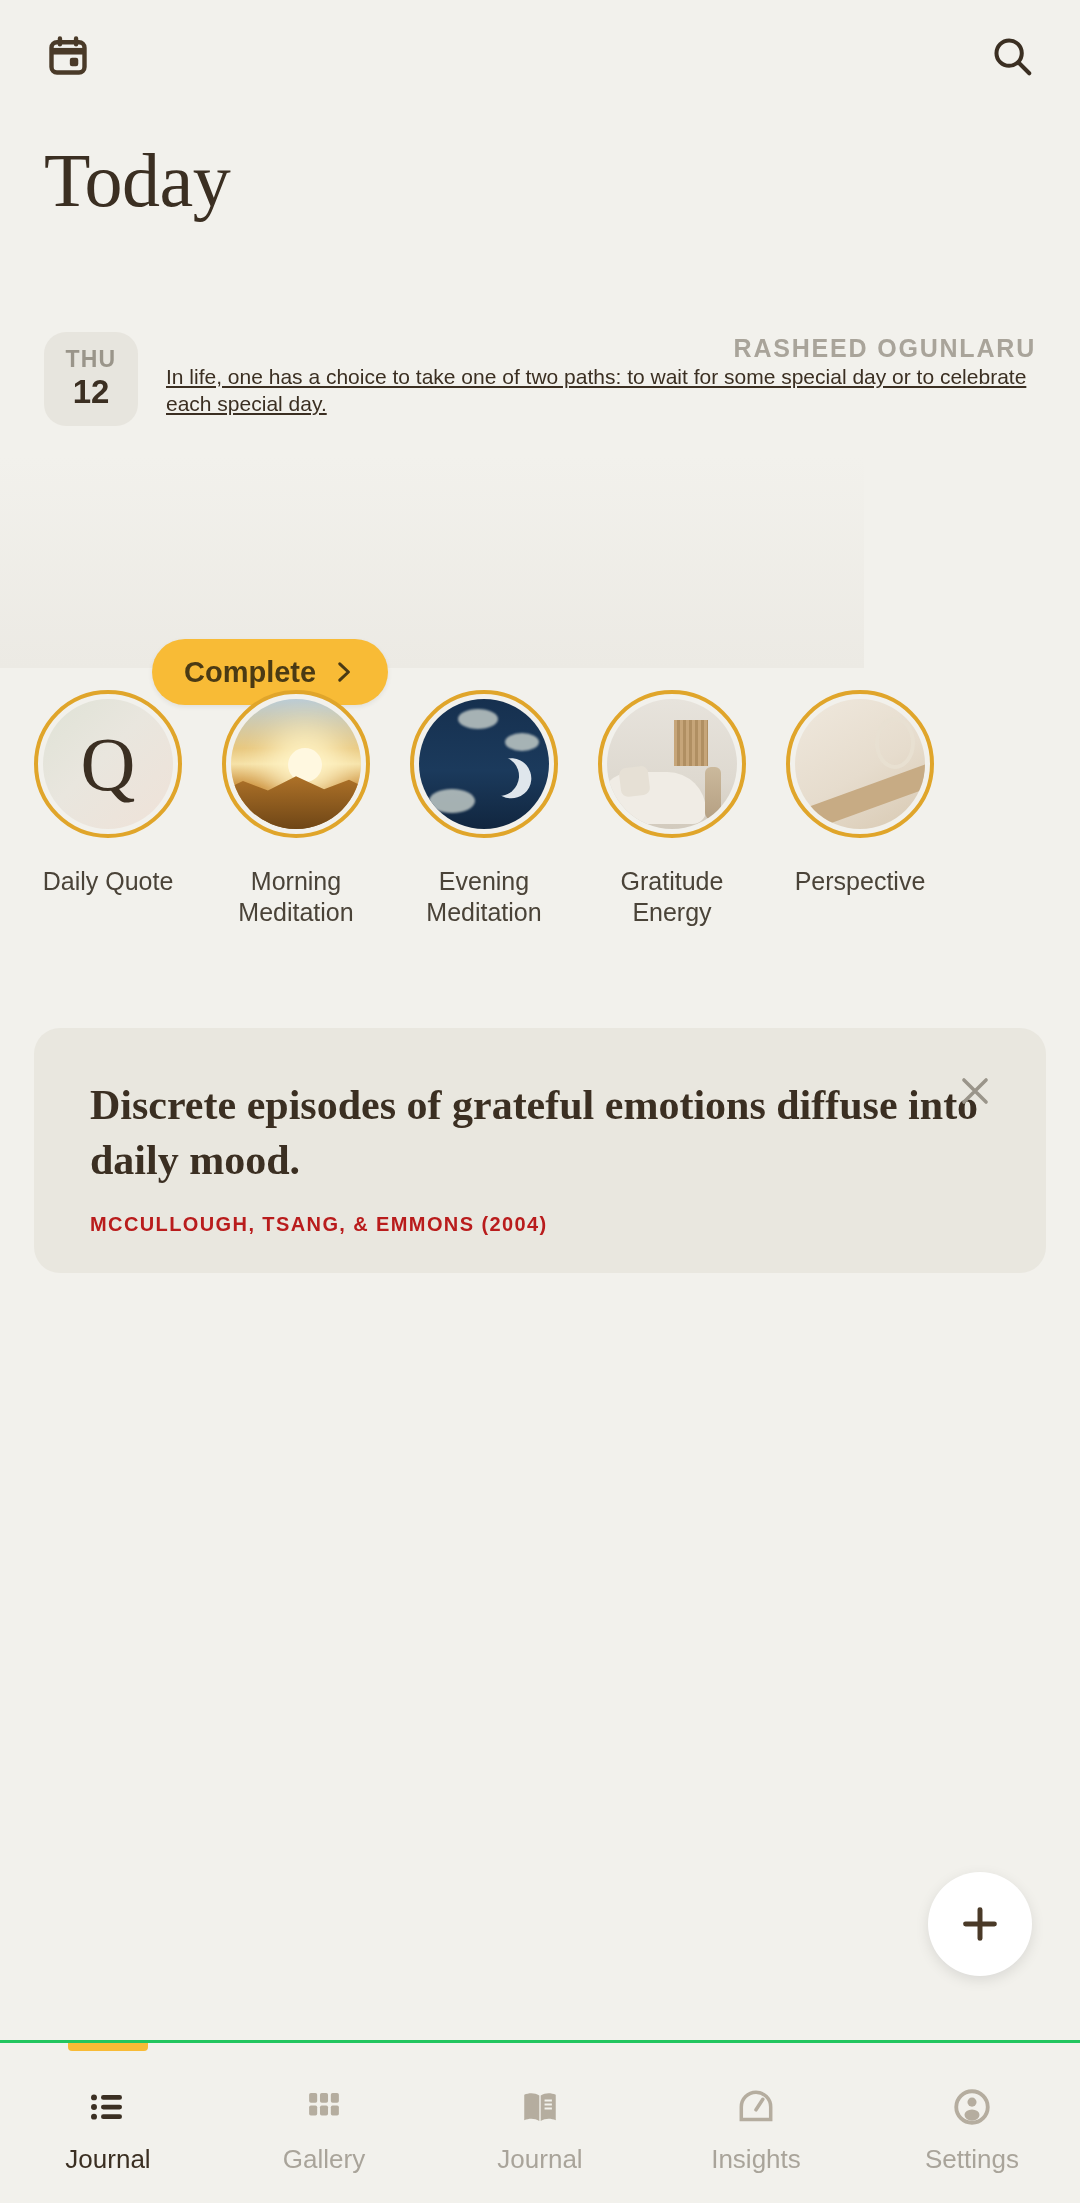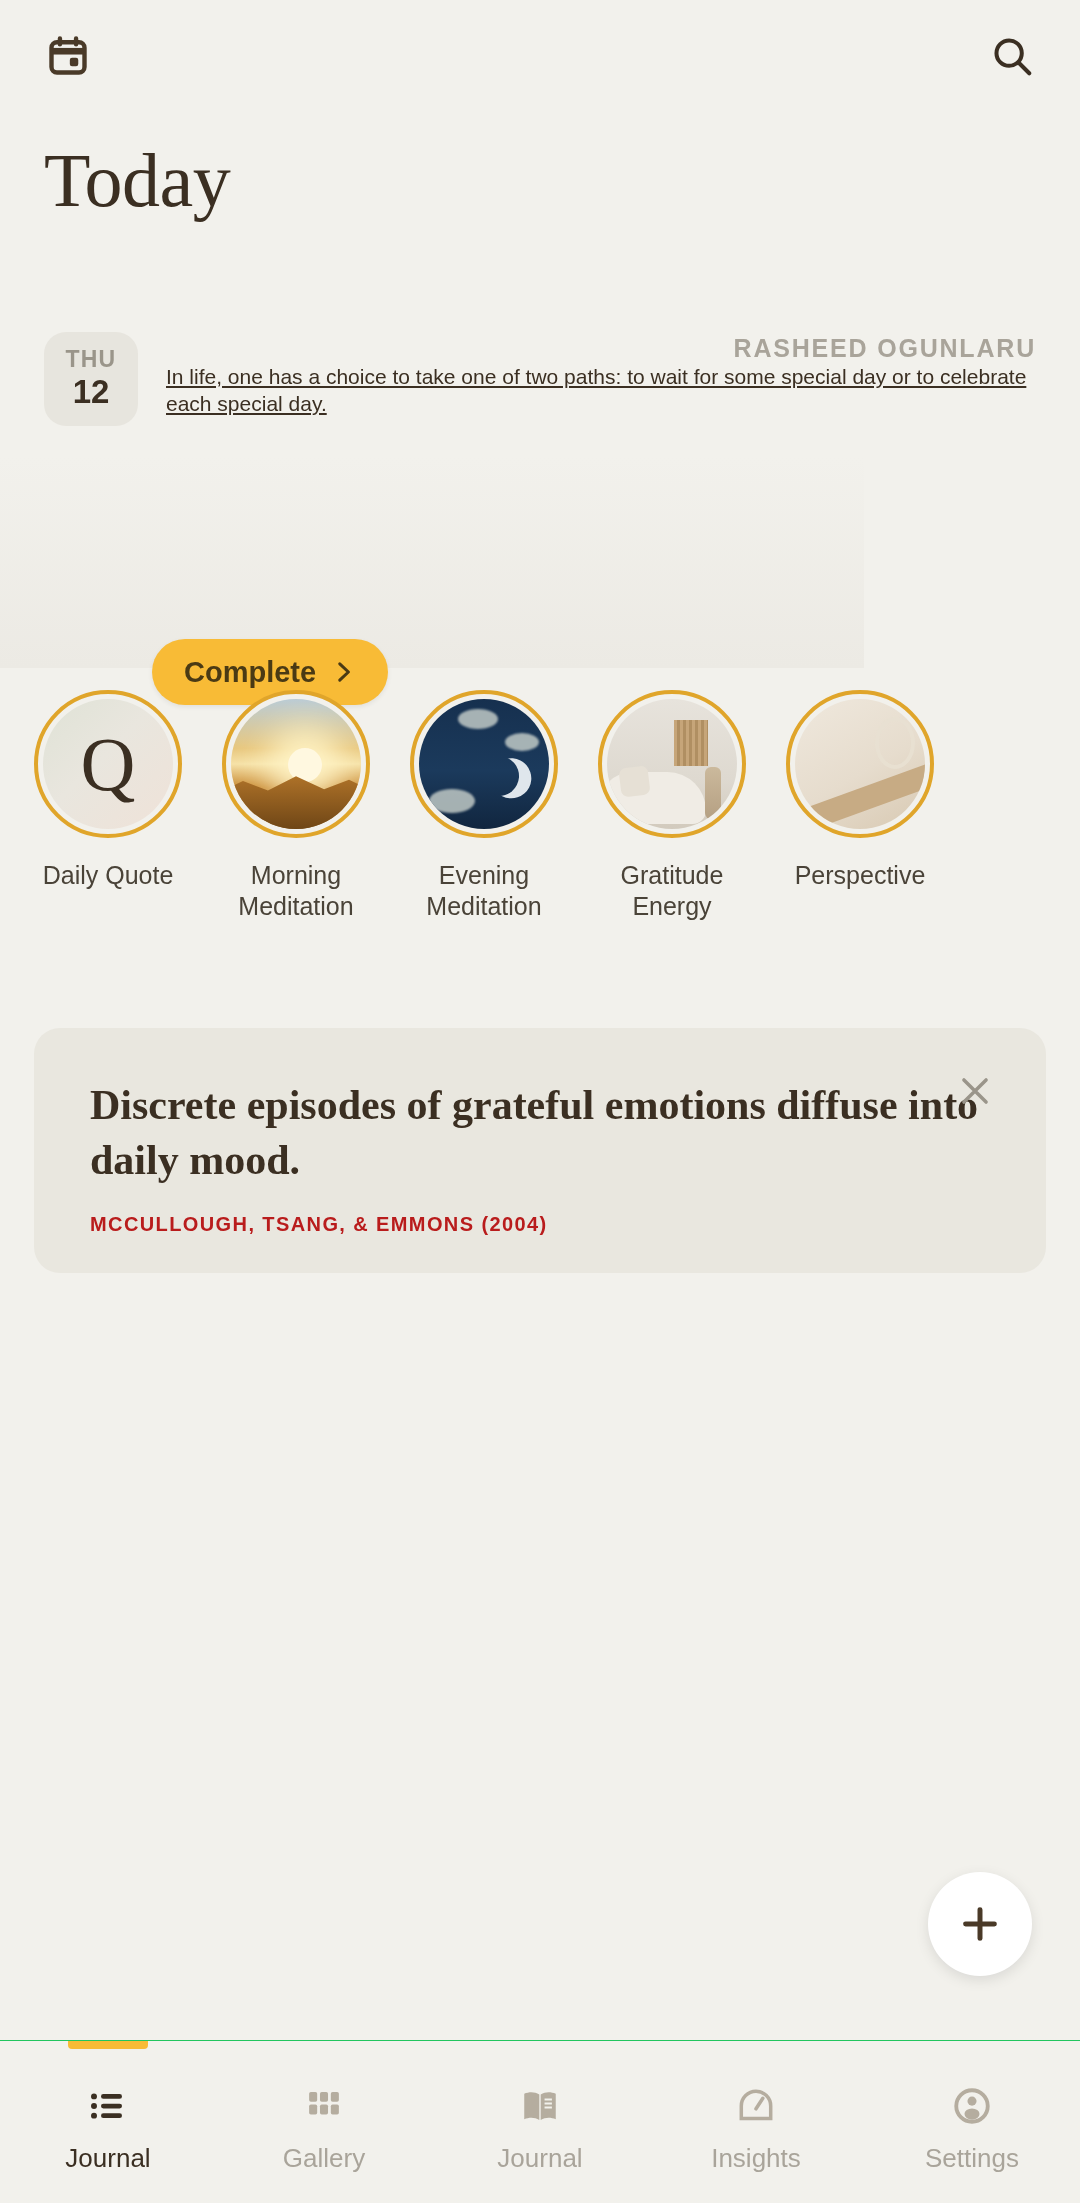--- a/index.html
+++ b/index.html
@@ -39,21 +39,21 @@
   .complete-btn span { font-size:29px; font-weight:700; color:#4a3a14; }
 
   
   .stories { position:absolute; top:690px; left:0; width:1080px; height:270px;
              display:flex; gap:40px; padding-left:34px; overflow:hidden; }
   .story { width:148px; flex:0 0 auto; display:flex; flex-direction:column; align-items:center; cursor:pointer; }
   .ring { width:148px; height:148px; border-radius:50%; border:4px solid #e0a52a;
           padding:5px; background:#f2f1ec; }
   .thumb { width:100%; height:100%; border-radius:50%; overflow:hidden; position:relative;
            display:flex; align-items:center; justify-content:center; }
-  .story-label { margin-top:22px; font-size:25px; color:#4a4338; text-align:center; line-height:1.22; }
+  .story-label { margin-top:28px; font-size:25px; color:#4a4338; text-align:center; line-height:1.22; }
 
   
   .t-quote { background:linear-gradient(135deg,#dfe2d6 0%,#e9e6de 45%,#efe2d8 100%); }
   .t-quote b { font-family:"Liberation Serif", serif; font-size:76px; font-weight:400; color:#3b2f22; }
   .t-sunrise { background:linear-gradient(180deg,#b9cbd6 0%,#e8c77e 38%,#f6e2a8 50%,#c98a33 68%,#8a5a1c 100%); }
   .t-sunrise::before { content:""; position:absolute; left:44%; top:38%; width:34px; height:34px;
         border-radius:50%; background:#fff8e0; box-shadow:0 0 34px 22px rgba(255,244,200,.95); }
   .t-sunrise::after { content:""; position:absolute; left:-10%; bottom:0; width:120%; height:45%;
         background:linear-gradient(180deg,#b4762a 0%,#6f4616 100%);
         clip-path:polygon(0 38%,16% 18%,32% 34%,50% 10%,68% 32%,84% 16%,100% 36%,100% 100%,0 100%); }
@@ -84,21 +84,21 @@
   .close-x { position:absolute; right:44px; top:36px; width:54px; height:54px;
              display:flex; align-items:center; justify-content:center; cursor:pointer; }
 
   
   .fab { position:absolute; left:928px; top:1872px; width:104px; height:104px; border-radius:50%;
          background:#ffffff; display:flex; align-items:center; justify-content:center; cursor:pointer;
          box-shadow:0 4px 14px rgba(0,0,0,.10); }
 
   
   .bottomnav { position:absolute; left:0; bottom:0; width:1080px; height:163px;
-               background:#f2f1ec; border-top:1px solid #22c55e; display:flex; }
+               background:#f2f1ec; border-top:3px solid #22c55e; display:flex; }
   .nav-item { flex:1 1 0; position:relative; display:flex; flex-direction:column;
               align-items:center; justify-content:center; gap:16px; padding-top:14px; cursor:pointer; }
   .nav-item .nav-label { font-size:26px; color:#a9a49a; }
   .nav-item.active .nav-label { color:#3b2f22; }
   .nav-indicator { position:absolute; top:0; left:50%; transform:translateX(-50%);
                    width:80px; height:8px; border-radius:0 0 4px 4px; background:#f8bb36; }
 </style>
 </head>
 <body>
 

